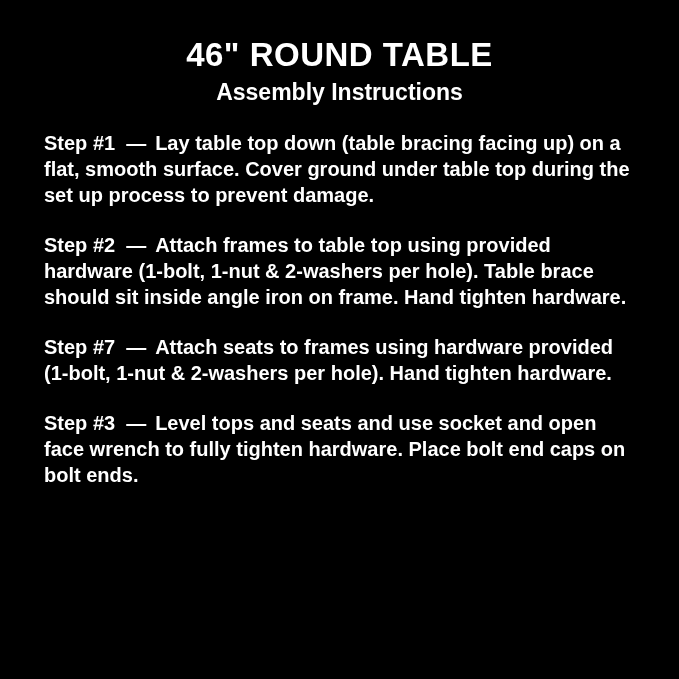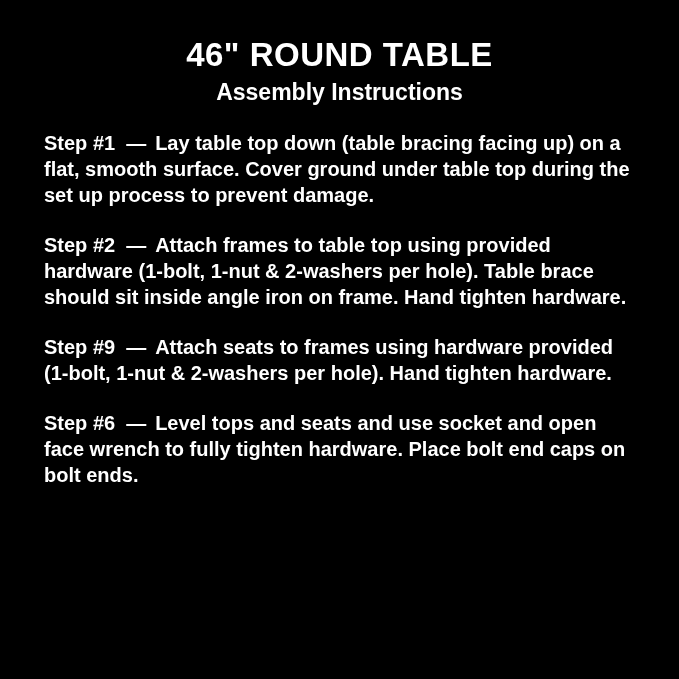--- a/index.html
+++ b/index.html
@@ -57,21 +57,21 @@
     <h1 class="title">46" ROUND TABLE</h1>
     <h2 class="subtitle">Assembly Instructions</h2>
   </div>
 
   <div class="steps">
 
     <p class="step"><span class="step-label">Step #1</span><span class="step-separator">—</span><span>Lay table top down (table bracing facing up) on a flat, smooth surface. Cover ground under table top during the set up process to prevent damage.</span></p>
 
     <p class="step"><span class="step-label">Step #2</span><span class="step-separator">—</span><span>Attach frames to table top using provided hardware (1-bolt, 1-nut &amp; 2-washers per hole). Table brace should sit inside angle iron on frame. Hand tighten hardware.</span></p>
 
-    <p class="step"><span class="step-label">Step #9</span><span class="step-separator">—</span><span>Attach seats to frames using hardware provided (1-bolt, 1-nut &amp; 2-washers per hole). Hand tighten hardware.</span></p>
+    <p class="step"><span class="step-label">Step #7</span><span class="step-separator">—</span><span>Attach seats to frames using hardware provided (1-bolt, 1-nut &amp; 2-washers per hole). Hand tighten hardware.</span></p>
 
 
 
-    <p class="step"><span class="step-label">Step #6</span><span class="step-separator">—</span><span>Level tops and seats and use socket and open face wrench to fully tighten hardware. Place bolt end caps on bolt ends.</span></p>
+    <p class="step"><span class="step-label">Step #3</span><span class="step-separator">—</span><span>Level tops and seats and use socket and open face wrench to fully tighten hardware. Place bolt end caps on bolt ends.</span></p>
 
   </div>
 
 </div>
 
 </body></html>

